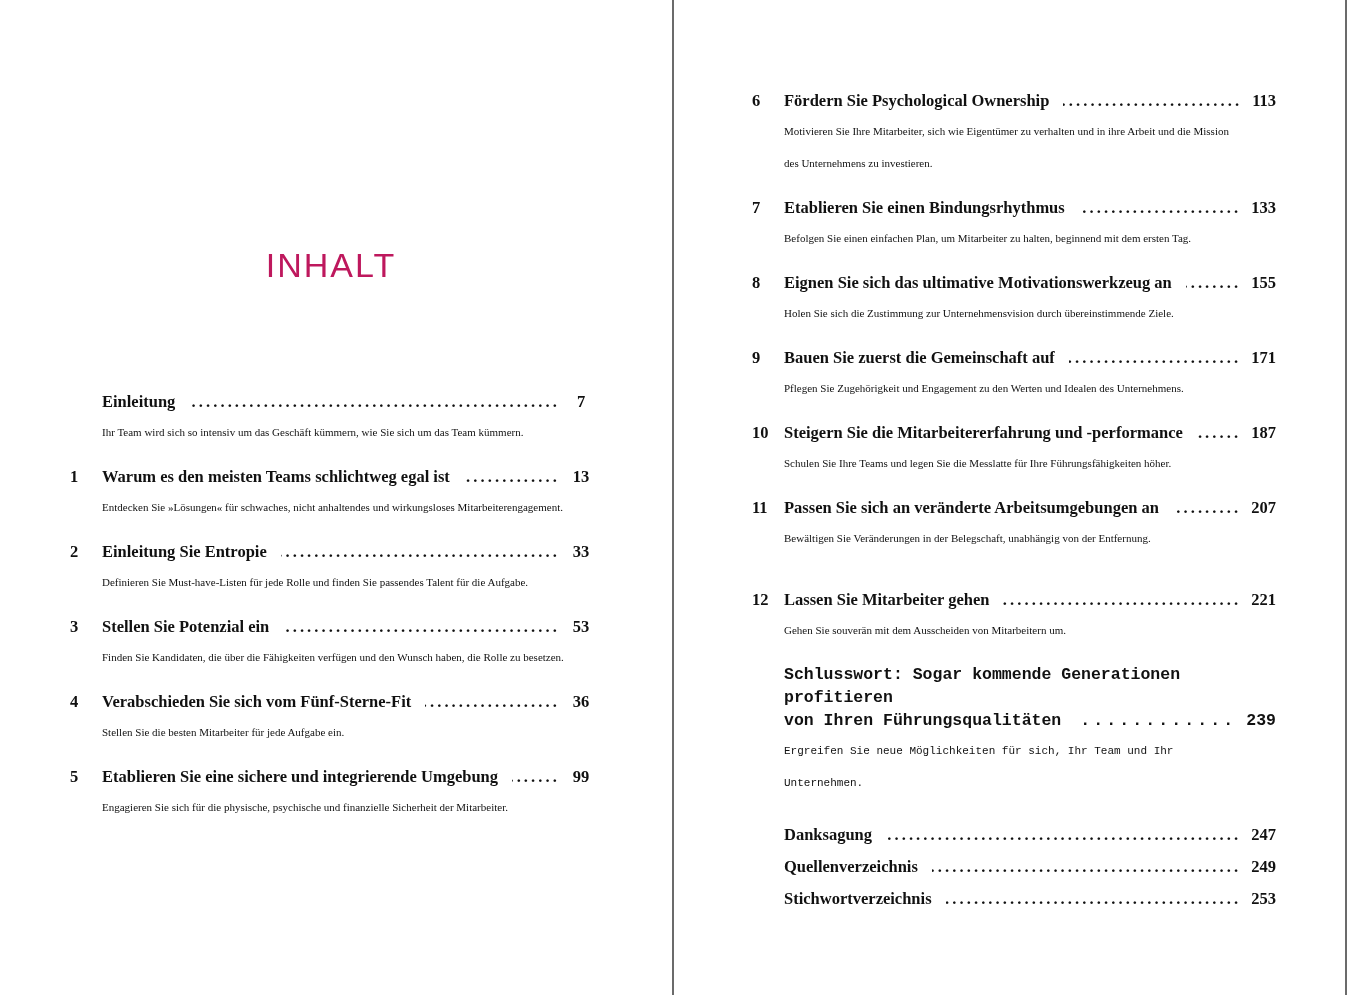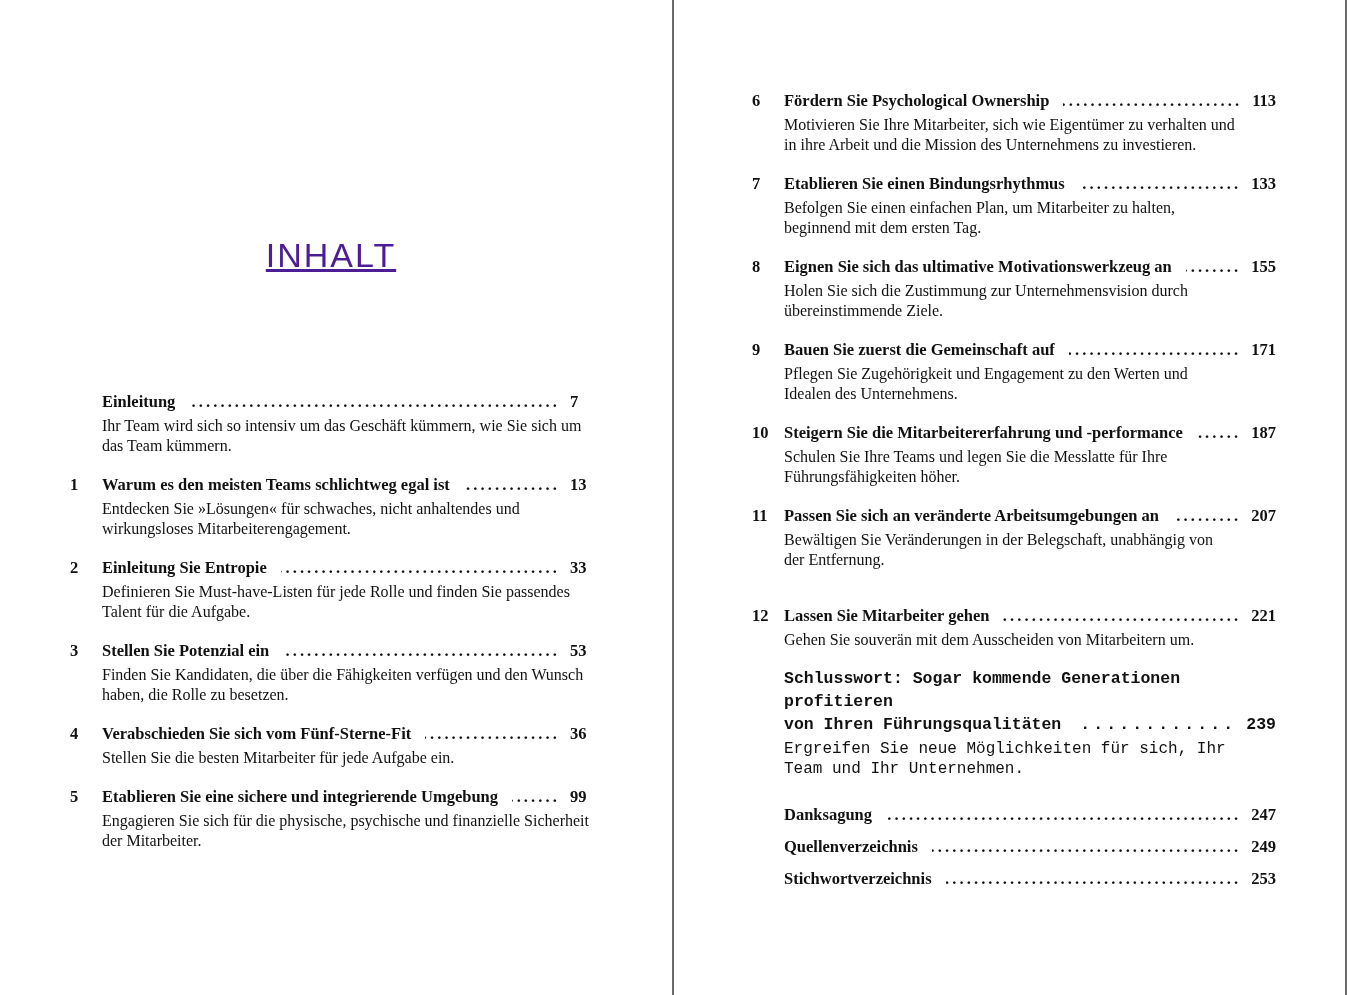--- a/index.html
+++ b/index.html
@@ -3,31 +3,31 @@
 <meta charset="utf-8">
 <style>
   html, body { margin:0; padding:0; background:#ffffff; }
   body { width:1347px; height:995px; position:relative; overflow:hidden; font-family:"Liberation Serif", "DejaVu Serif", serif; color:#111; }
   .page { position:absolute; top:0; height:995px; background:#fff; }
   .page-left { left:0; width:672px; }
   .page-right { left:674px; width:672px; }
   .divider { position:absolute; top:0; width:2px; height:995px; background:#6b6b6b; }
   .divider-mid { left:672px; }
   .divider-right { left:1345px; }
-  .title { position:absolute; left:0; width:662px; top:236px; text-align:center; font-family:"Liberation Sans","DejaVu Sans",sans-serif; font-size:34px; letter-spacing:2px; font-weight:400; color:#4c1d95;text-decoration:underline; }
+  .title { position:absolute; left:0; width:662px; top:246px; text-align:center; font-family:"Liberation Sans","DejaVu Sans",sans-serif; font-size:34px; letter-spacing:2px; font-weight:400; color:#be185d; }
   .toc { position:absolute; }
   .toc-left { left:62px; top:390px; width:530px; }
   .toc-right { left:744px; top:89px; width:532px; }
   .entry { position:relative; }
   .entry-head { display:flex; align-items:baseline; font-size:16.5px; line-height:23px; }
   .num { width:40px; flex:none; font-weight:700; padding-left:8px; box-sizing:border-box; }
   .heading { font-weight:700; white-space:nowrap; }
   .leader { flex:1; overflow:hidden; white-space:nowrap; margin:0 10px 0 14px; letter-spacing:3.1px; font-weight:700; text-align:right; direction:rtl; }
-  .page-no { font-weight:700; flex:none; min-width:22px; text-align:left; }
-  .desc { margin-left:40px; font-size:16px; line-height:20px; margin-top:3px; }
+  .page-no { font-weight:700; flex:none; min-width:22px; text-align:center; }
+  .desc { margin-left:40px; font-size:11px; line-height:32px; margin-top:3px; }
   .multi .heading-first { margin-left:40px; font-weight:700; font-size:16.5px; line-height:23px; }
 </style>
 </head>
 <body>
 
 <div class="page page-left">
   <div class="title">INHALT</div>
 
   <div class="toc toc-left">
 

